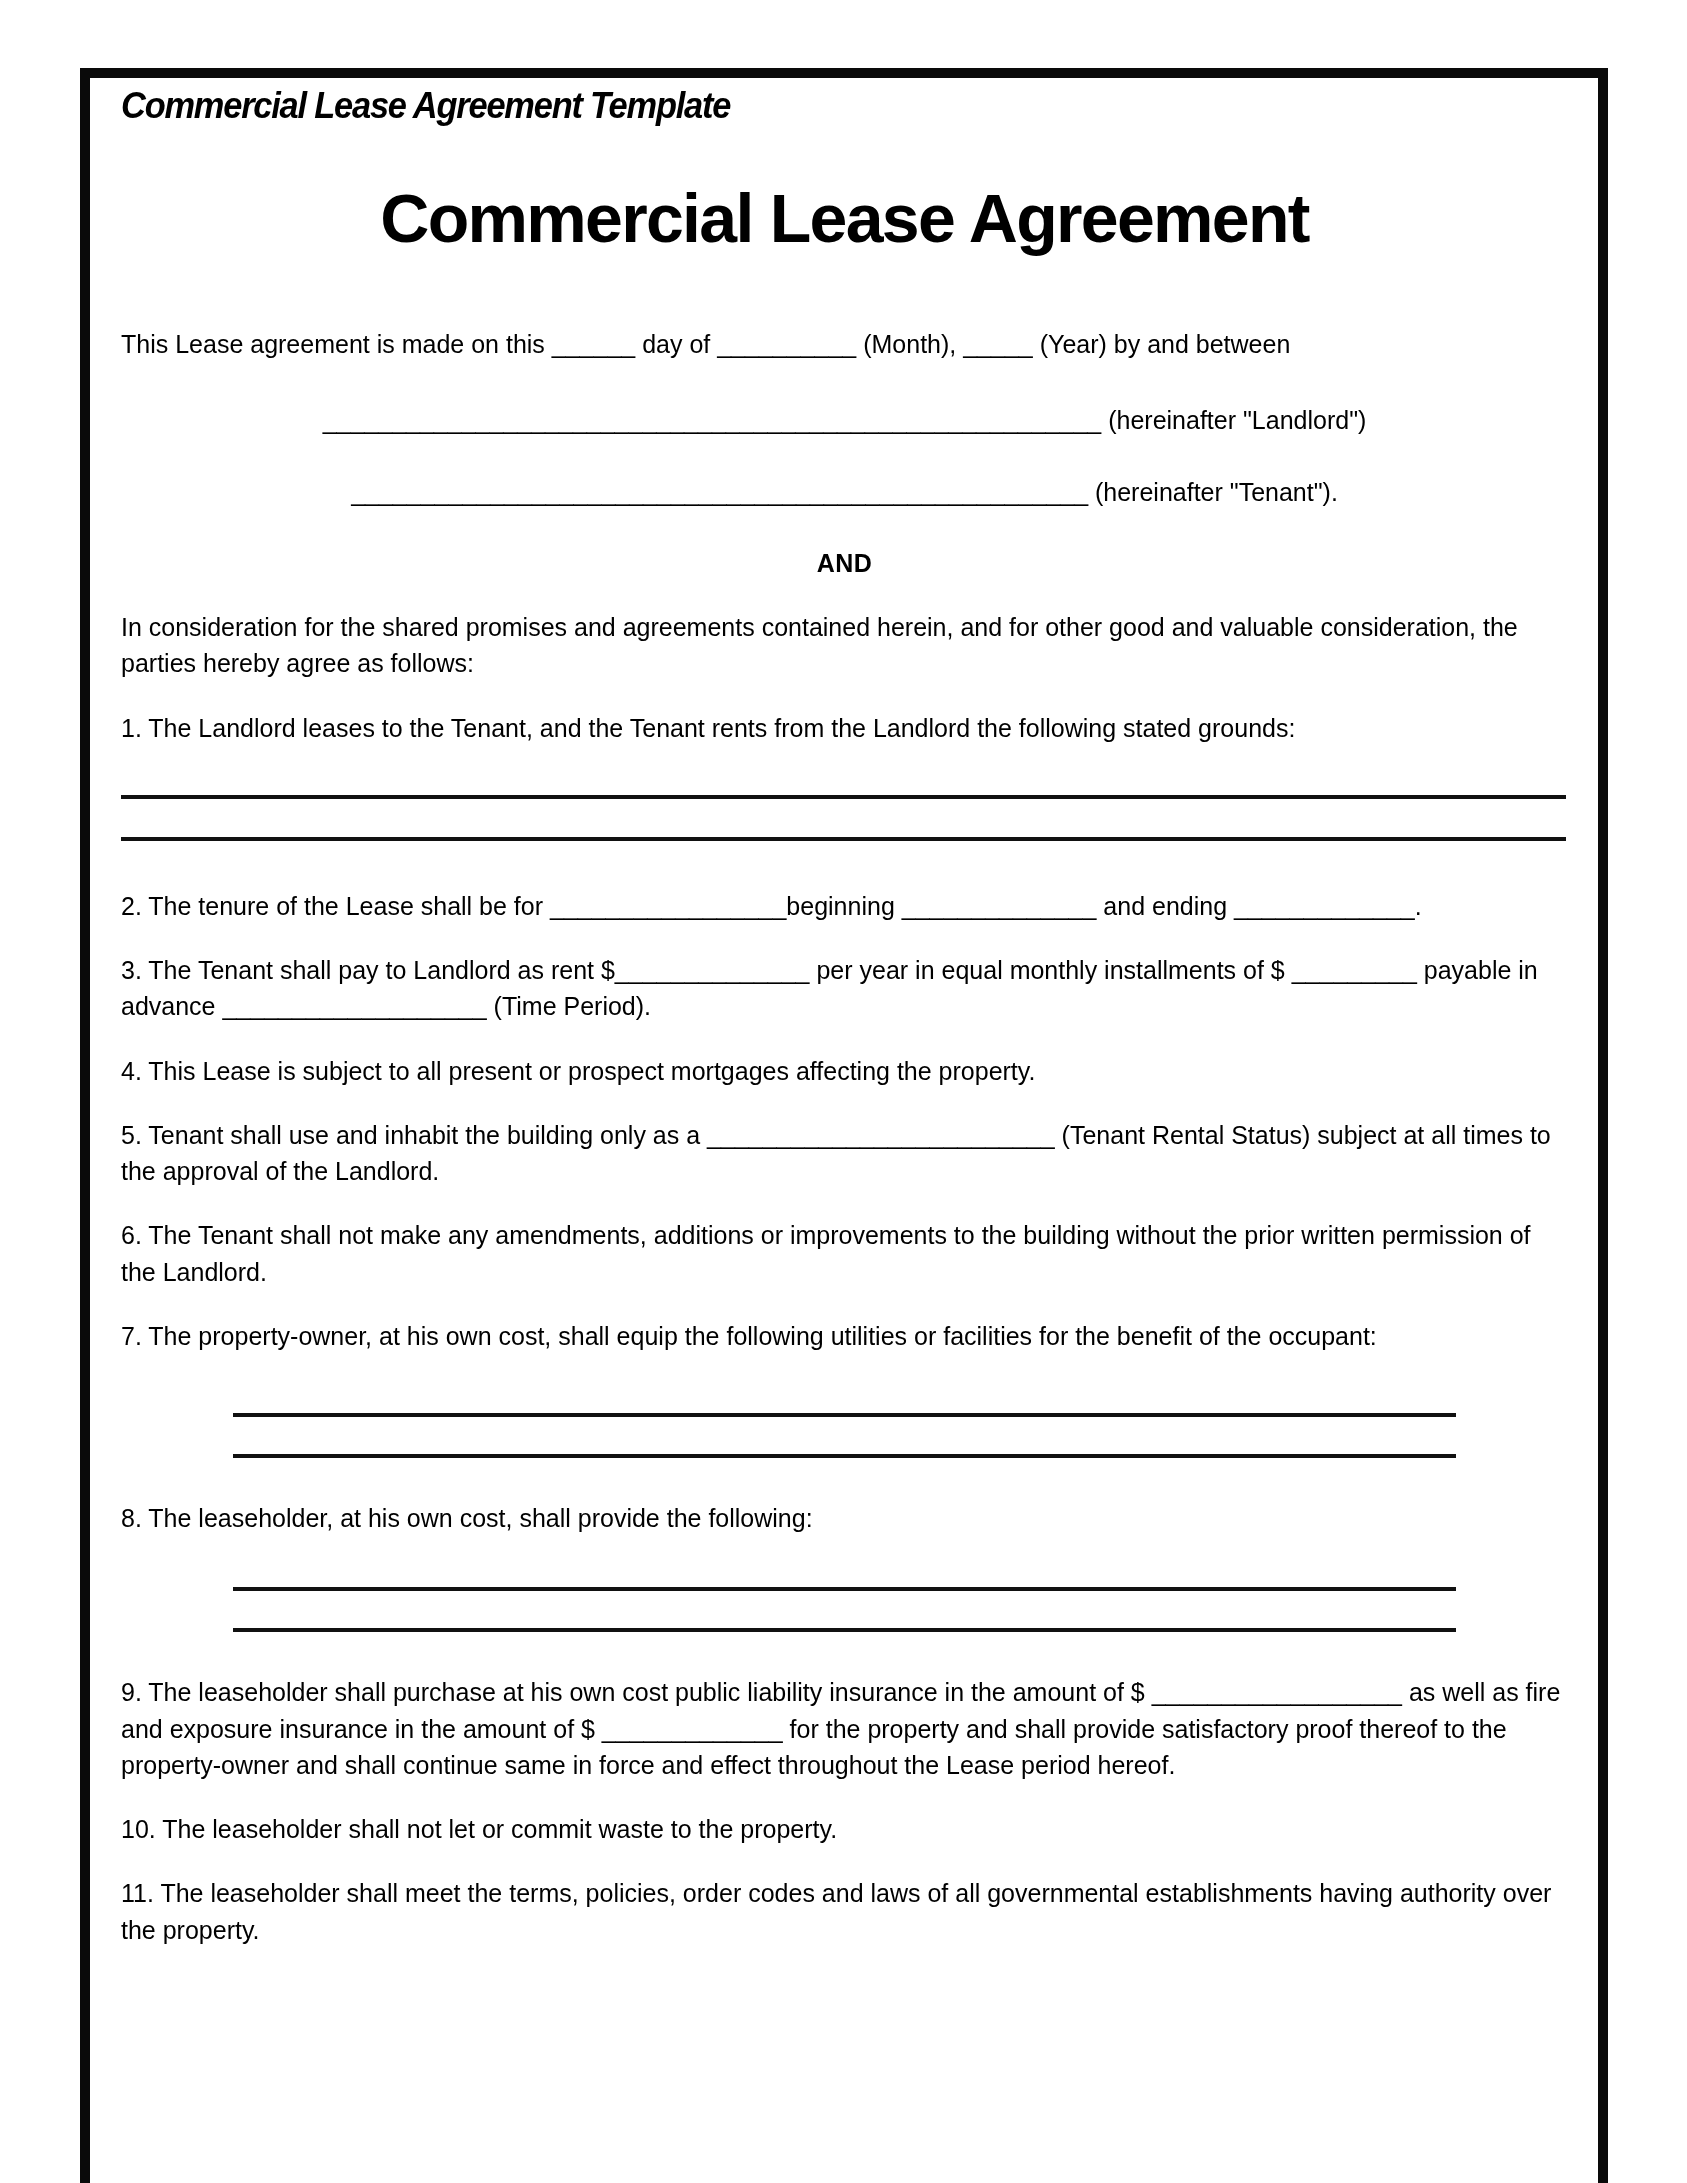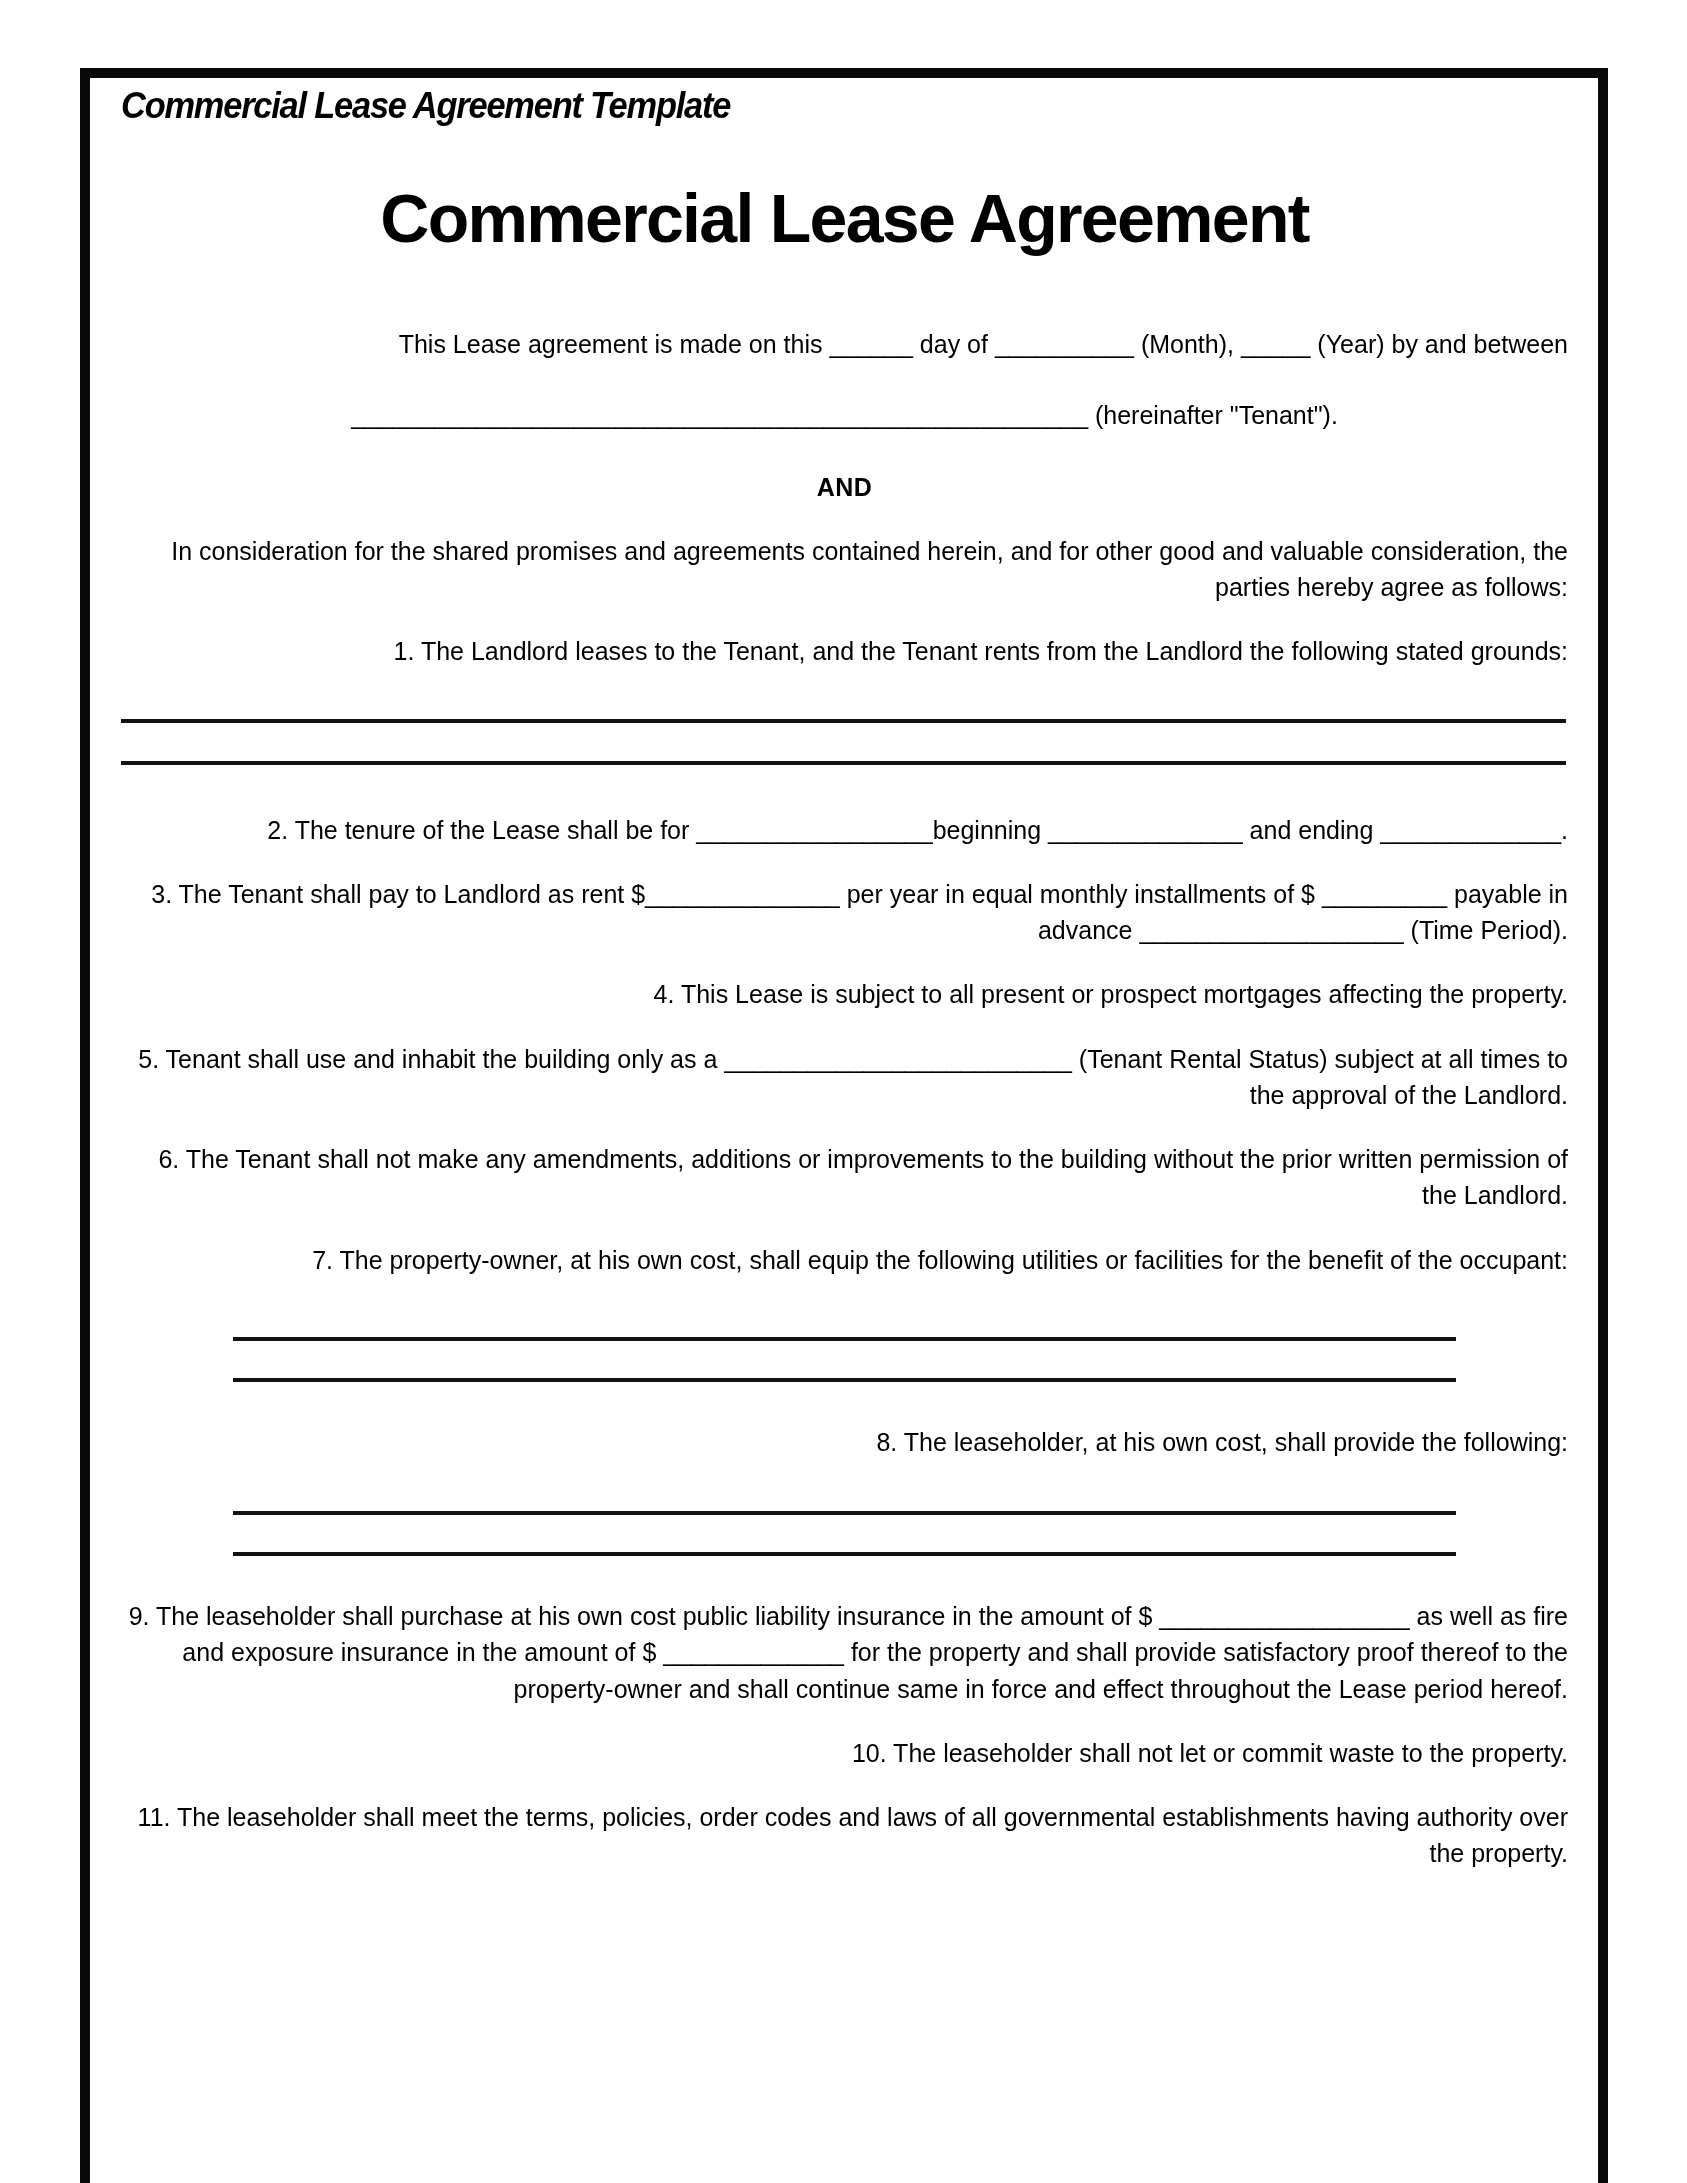--- a/index.html
+++ b/index.html
@@ -42,21 +42,20 @@
     font-weight: bold;
     text-align: center;
     letter-spacing: -1.7px;
     line-height: 1.1;
     margin: 54px 0 0 0;
   }
   p {
     font-size: 25px;
     line-height: 1.45;
     margin: 28px 0 0 0;
-    text-align: right;
   }
   p.intro {
     margin-top: 70px;
   }
   p.centered {
     text-align: center;
   }
   p.landlord-line { margin-top: 40px; }
   p.and-sep {
     margin-top: 35px;
@@ -92,20 +91,21 @@
 
 <div class="page">
   <div class="frame">
 
     <div class="template-label">Commercial Lease Agreement Template</div>
 
     <h1 class="doc-title">Commercial Lease Agreement</h1>
 
     <p class="intro">This Lease agreement is made on this ______ day of __________ (Month), _____ (Year) by and between</p>
 
+    <p class="centered landlord-line">________________________________________________________ (hereinafter "Landlord")</p>
 
     <p class="centered tenant-line">_____________________________________________________ (hereinafter "Tenant").</p>
 
     <p class="centered and-sep">AND</p>
 
     <p class="consideration">In consideration for the shared promises and agreements contained herein, and for other good and valuable consideration, the parties hereby agree as follows:</p>
 
     <p>1. The Landlord leases to the Tenant, and the Tenant rents from the Landlord the following stated grounds:</p>
 
     <div class="rule full gap-a"></div>

